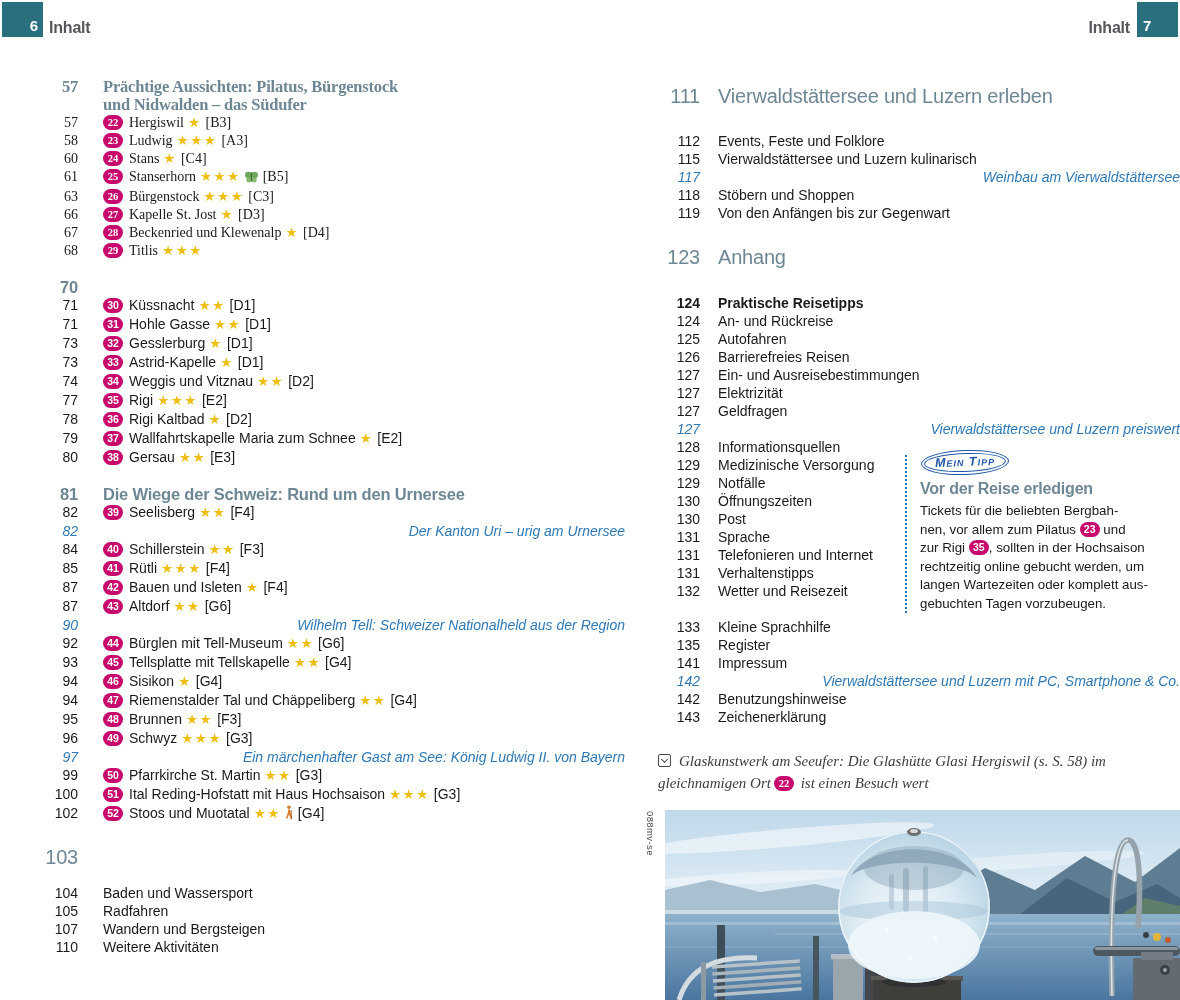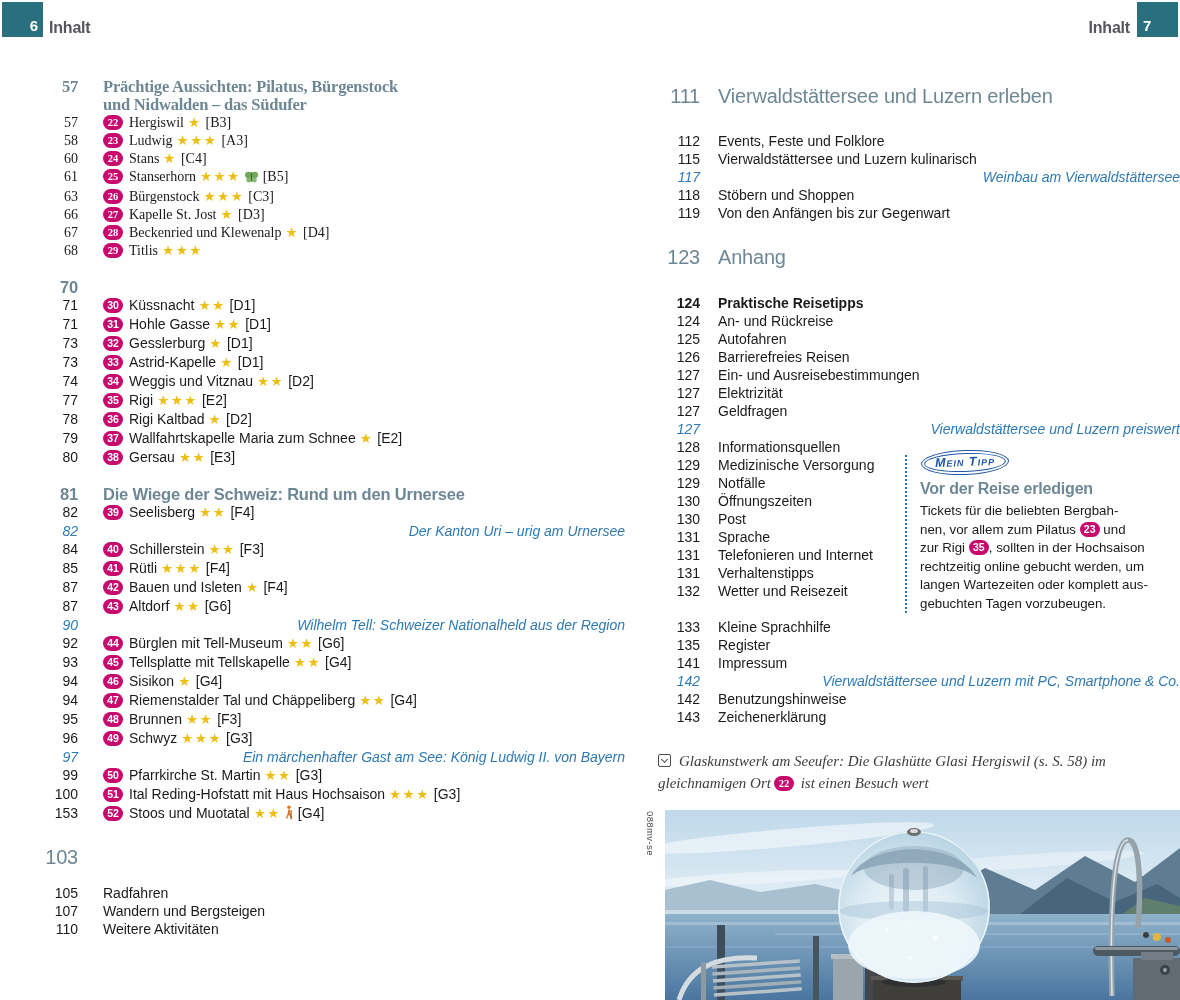--- a/index.html
+++ b/index.html
@@ -249,34 +249,38 @@
         </div>
       <div class="row">
           <span class="pg">99</span>
           <span class="ct"><span class="badge">50</span><span>Pfarrkirche St. Martin</span><span class="stars">★★</span><span class="grid">[G3]</span></span>
         </div>
       <div class="row">
           <span class="pg">100</span>
           <span class="ct"><span class="badge">51</span><span>Ital Reding-Hofstatt mit Haus Hochsaison</span><span class="stars">★★★</span><span class="grid">[G3]</span></span>
         </div>
       <div class="row">
-          <span class="pg">153</span>
+          <span class="pg">102</span>
           <span class="ct"><span class="badge">52</span><span>Stoos und Muotatal</span><span class="stars">★★</span><span class="inl-icon"><svg width="10" height="15" viewBox="0 0 10 15">
                 <circle cx="5" cy="2.2" r="1.8" fill="#d97b2e"></circle>
                 <path d="M4.2 4.5 L5.8 4.5 L6.6 9 L8.4 13.5 L6.9 13.5 L5 9.6 L3.4 13.5 L1.9 13.5 L3.6 8.8 Z" fill="#d97b2e"></path>
                 <rect x="6.6" y="5" width="1.1" height="9.5" rx="0.5" fill="#a85c1e"></rect>
               </svg></span><span class="grid">[G4]</span></span>
         </div>
     </div>
   </div>
 
   <div class="row chapter-head">
     <span class="pg">103</span>
   </div>
   <div class="chapter-entries">
+    <div class="row">
+        <span class="pg">104</span>
+        <span class="ct">Baden und Wassersport</span>
+      </div>
     <div class="row">
         <span class="pg">105</span>
         <span class="ct">Radfahren</span>
       </div>
     <div class="row">
         <span class="pg">107</span>
         <span class="ct">Wandern und Bergsteigen</span>
       </div>
     <div class="row">
         <span class="pg">110</span>

